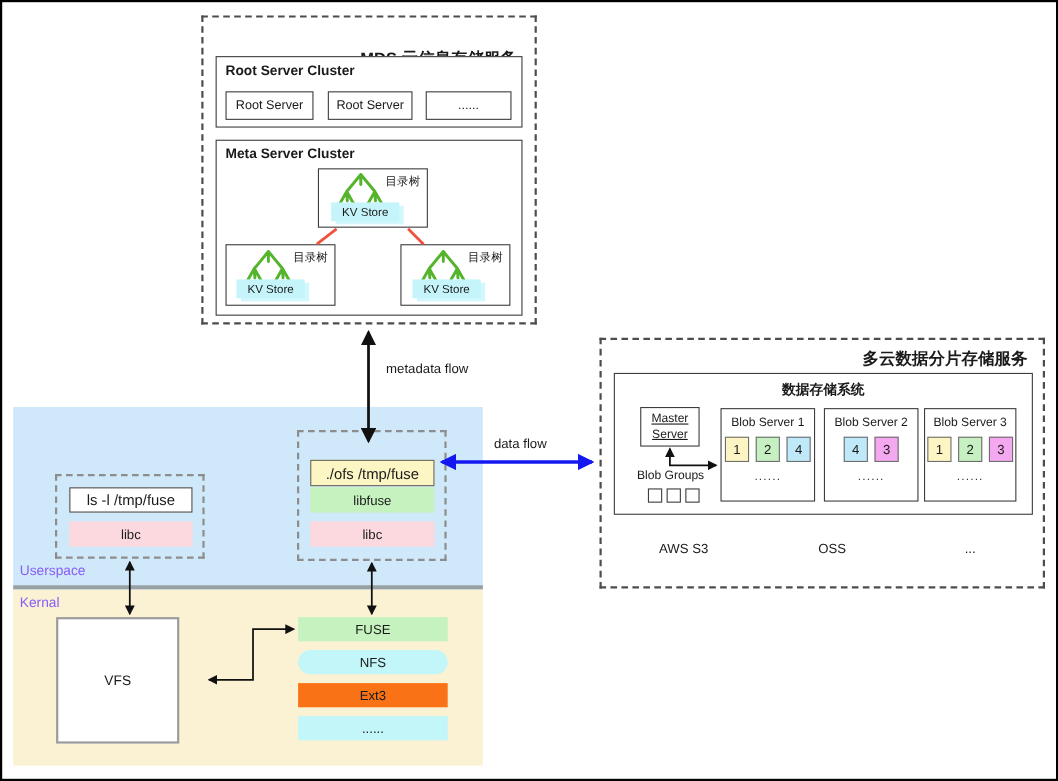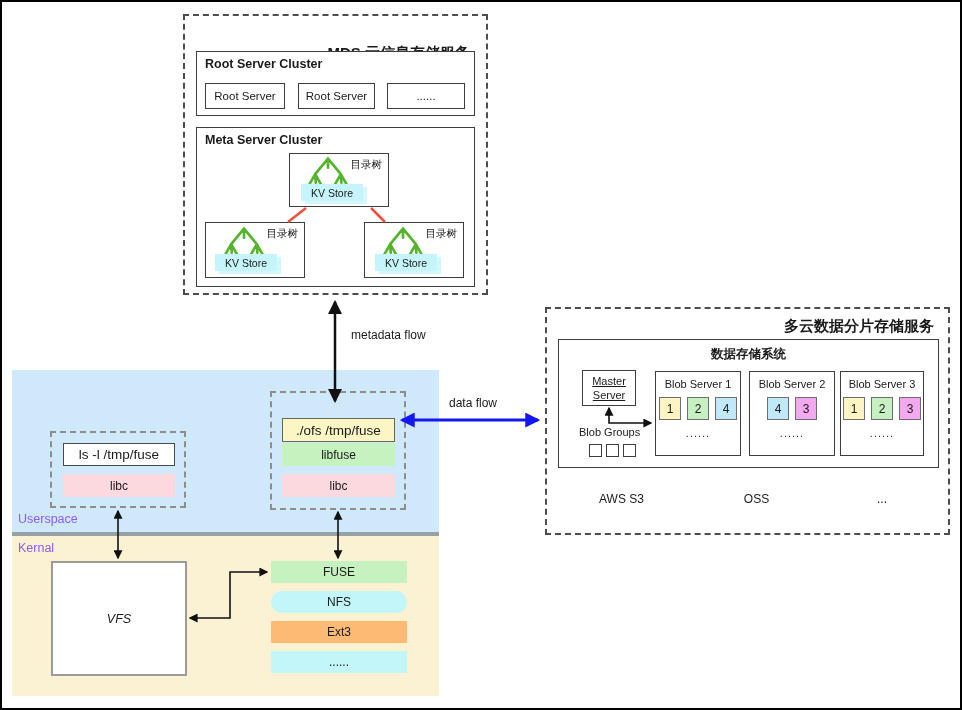--- a/index.html
+++ b/index.html
@@ -86,25 +86,25 @@
 
   <div class="abs dashed-minor" style="left:48px;top:429px;width:136px;height:77px;"></div>
   <div class="abs solid-box center cmd-text" style="left:61px;top:441px;width:112px;height:23px;border-color:#4a4a4a;">ls -l /tmp/fuse</div>
   <div class="abs center fill-row" style="left:61px;top:472px;width:112px;height:23px;background:#fcd9de;">libc</div>
 
   <div class="abs dashed-minor" style="left:268px;top:389px;width:136px;height:119px;"></div>
   <div class="abs center cmd-text" style="left:280px;top:404px;width:113px;height:24px;background:#fcf6c5;border:1.5px solid #66665a;margin-top:12px;">./ofs /tmp/fuse</div>
   <div class="abs center fill-row" style="left:280px;top:441px;width:113px;height:23px;background:#c6f2bf;">libfuse</div>
   <div class="abs center fill-row" style="left:280px;top:472px;width:113px;height:23px;background:#fcd9de;">libc</div>
 
-  <div class="abs center" style="left:49px;top:559px;width:136px;height:115px;background:#fff;border:2px solid #9b9b9b;font-size:12.5px;font-style:italic;">VFS</div>
+  <div class="abs center" style="left:49px;top:559px;width:112px;height:115px;background:#fff;border:2px solid #9b9b9b;font-size:12.5px;">VFS</div>
 
   <div class="abs center fill-row" style="left: 269px; top: 559px; width: 136px; height: 22px; background: rgb(198, 242, 191);">FUSE</div>
   <div class="abs center fill-row" style="left: 269px; top: 589px; width: 136px; height: 22px; background: rgb(194, 246, 249); border-radius: 11px;">NFS</div>
-  <div class="abs center fill-row" style="left: 269px; top: 619px; width: 136px; height: 22px; background: #fdba74;">Ext3</div>
+  <div class="abs center fill-row" style="left: 269px; top: 619px; width: 136px; height: 22px; background: #f97316;">Ext3</div>
   <div class="abs center fill-row" style="left: 269px; top: 649px; width: 136px; height: 22px; background: rgb(194, 246, 249);">......</div>
 
   <div class="abs dashed-major" style="left:543px;top:305px;width:405px;height:228px;">
     <div class="abs panel-title" style="right:14px;top:8px;">多云数据分片存储服务</div>
   </div>
 
   <div class="abs solid-box" style="left:556px;top:337px;width:381px;height:129px;">
     <div class="abs cluster-label" style="left:0;right:0;top:6px;text-align:center;">数据存储系统</div>
   </div>
 

